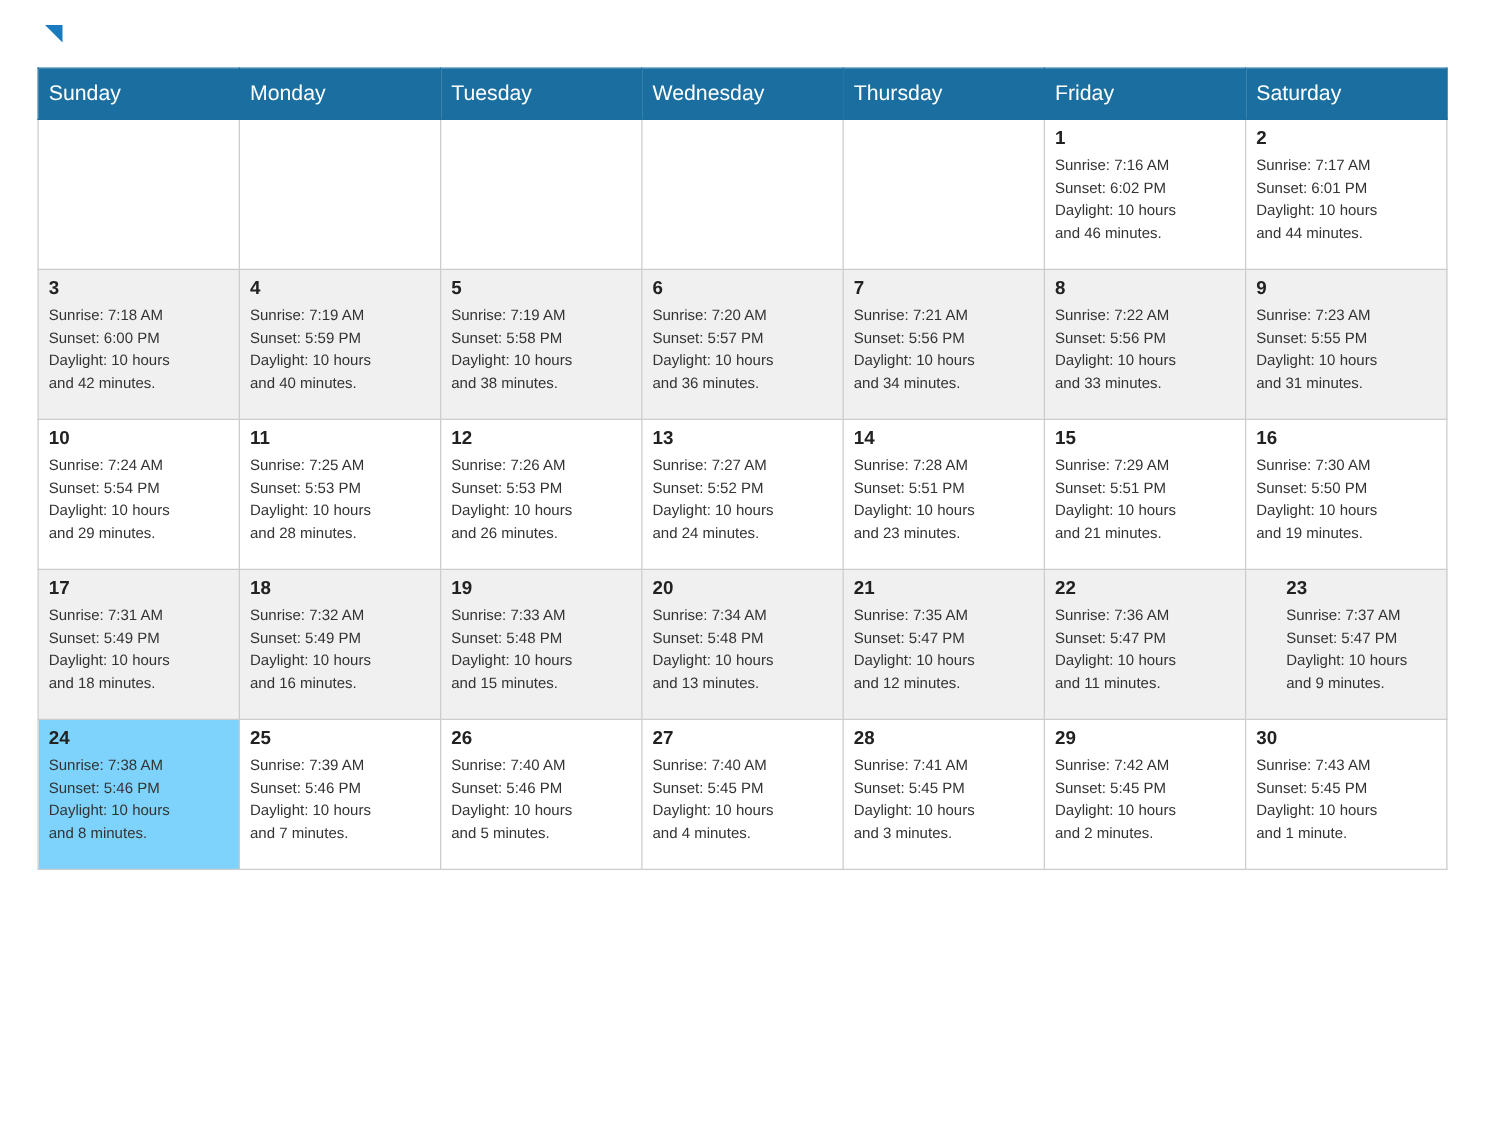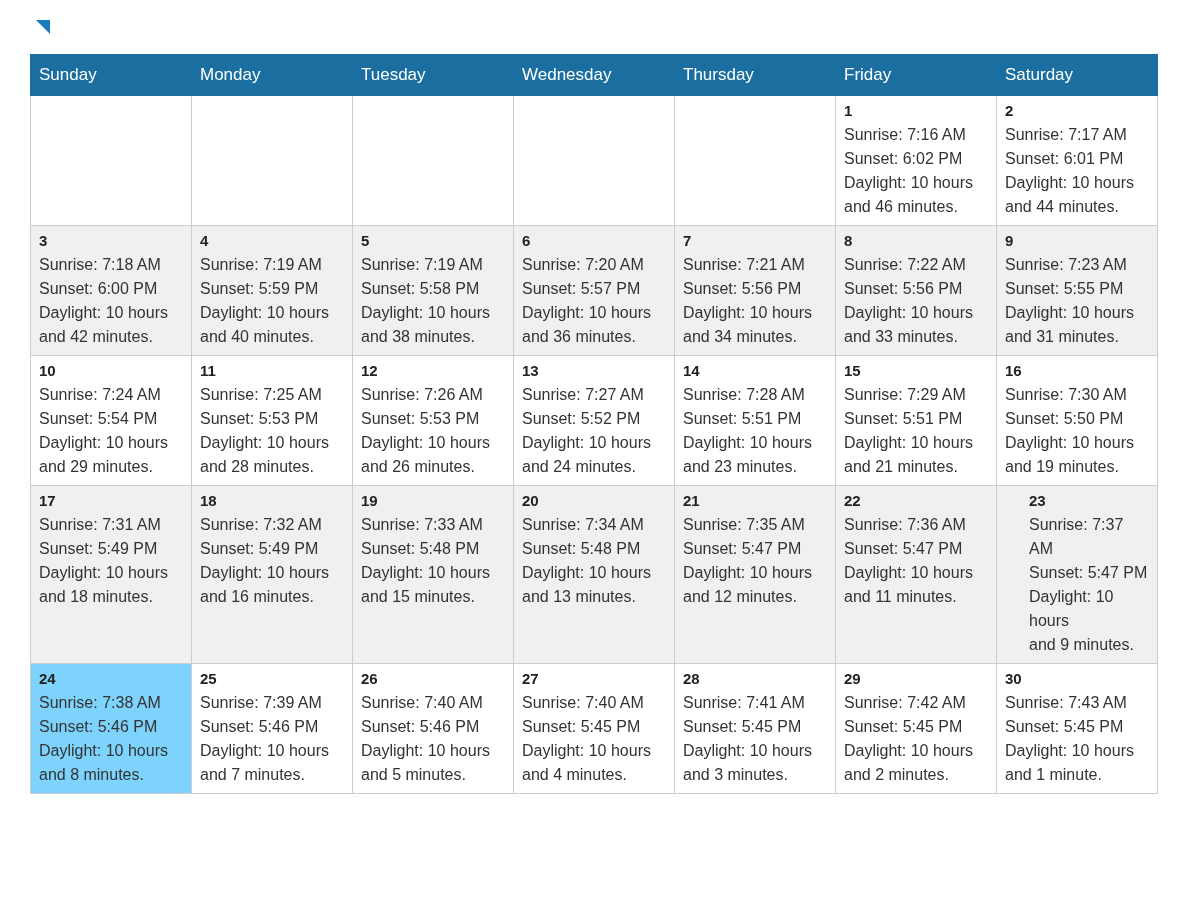--- a/index.html
+++ b/index.html
@@ -80,21 +80,21 @@
     }
 
     .day-number {
       font-size: 15px;
       font-weight: bold;
       color: #222;
       margin-bottom: 4px;
     }
 
     .day-info {
-      font-size: 16px;
+      font-size: 12px;
       color: #333;
       line-height: 1.5;
     }
   </style>
 </head>
 <body>
 
 <div class="header">
   <div class="logo">
     <div style="display:flex;align-items:center;">

